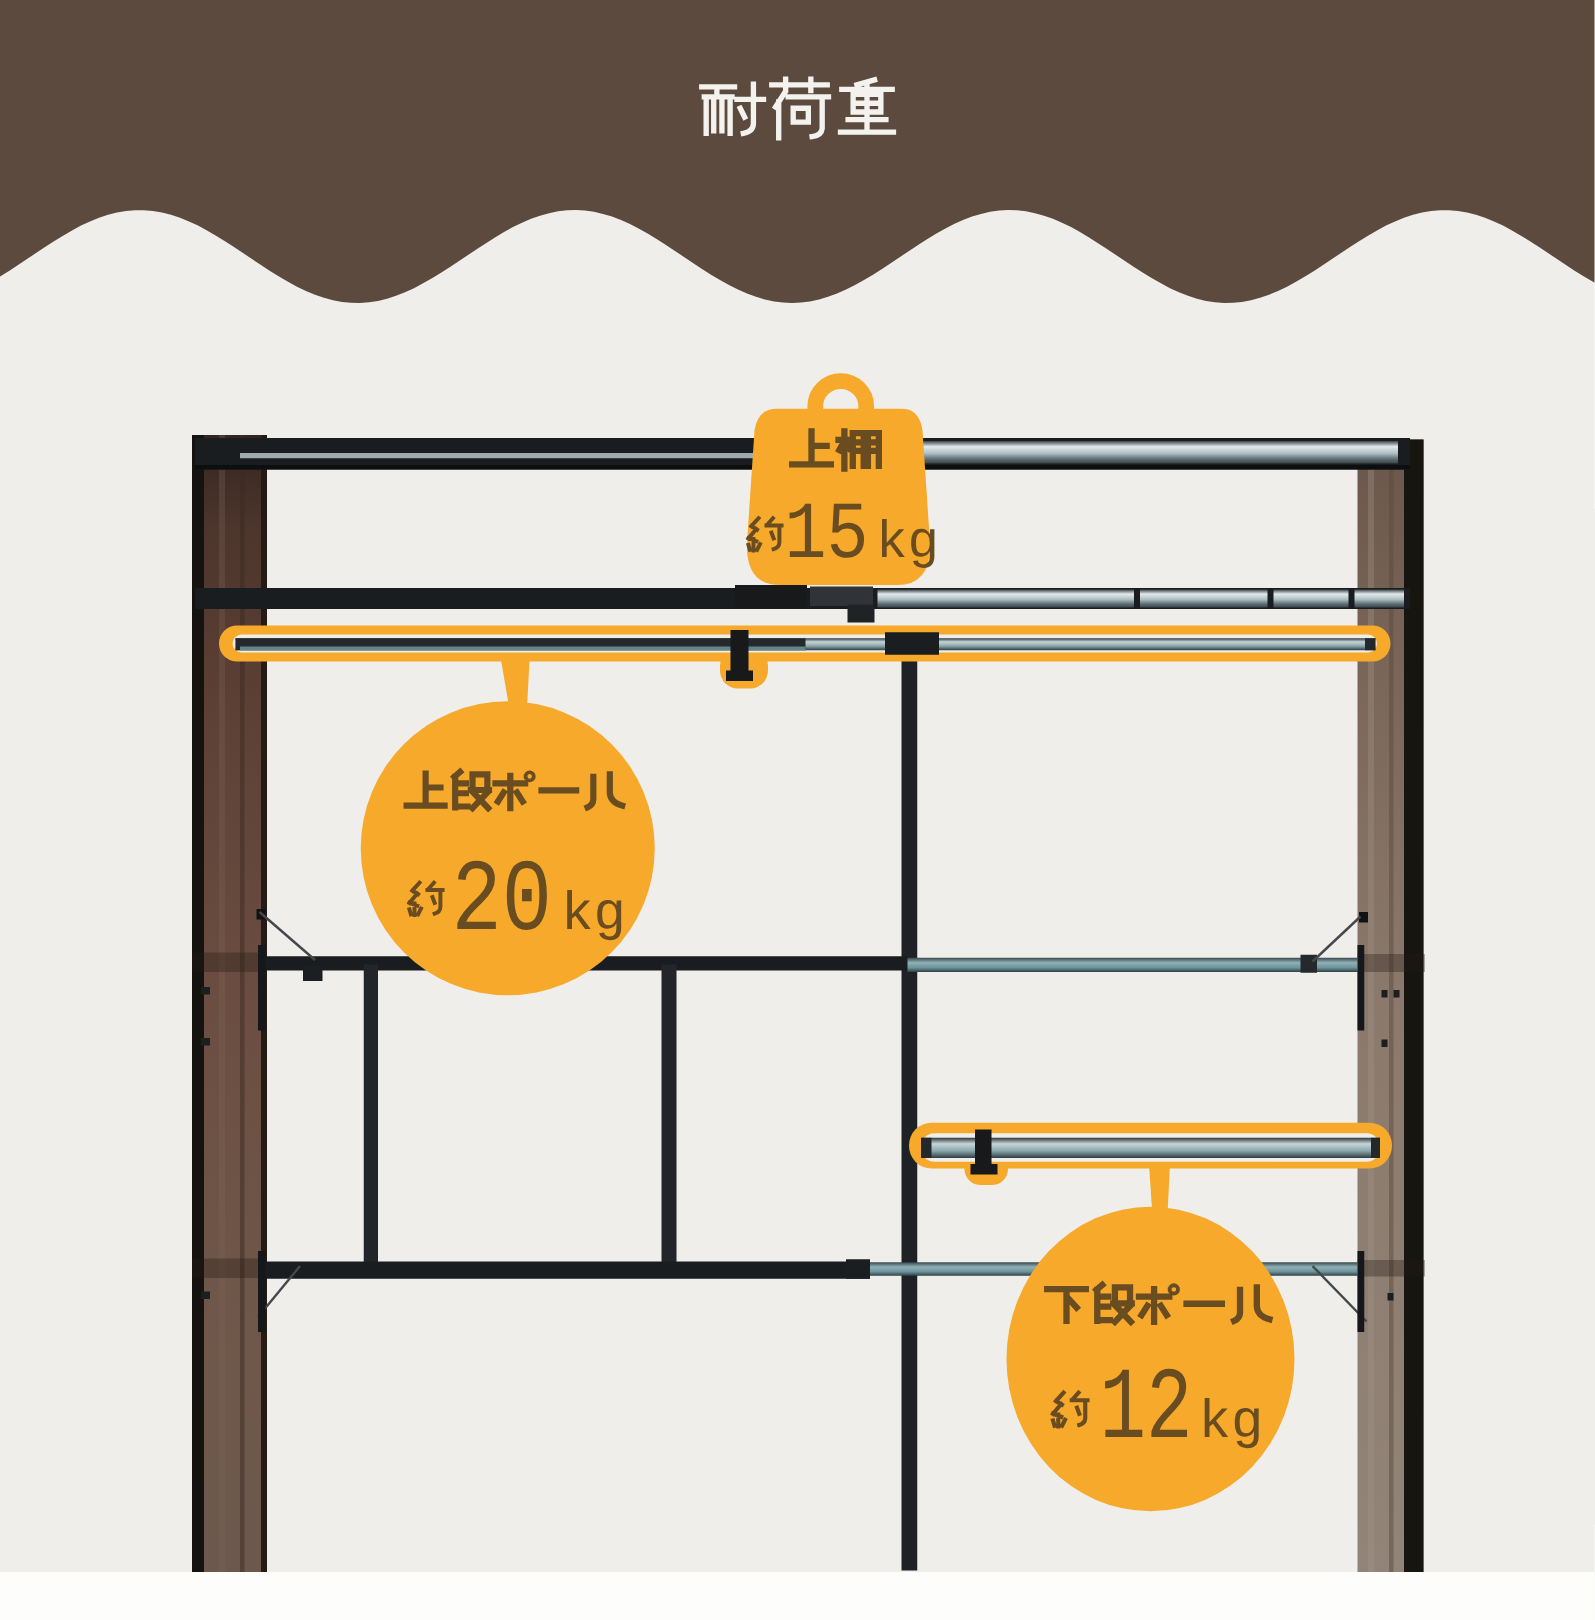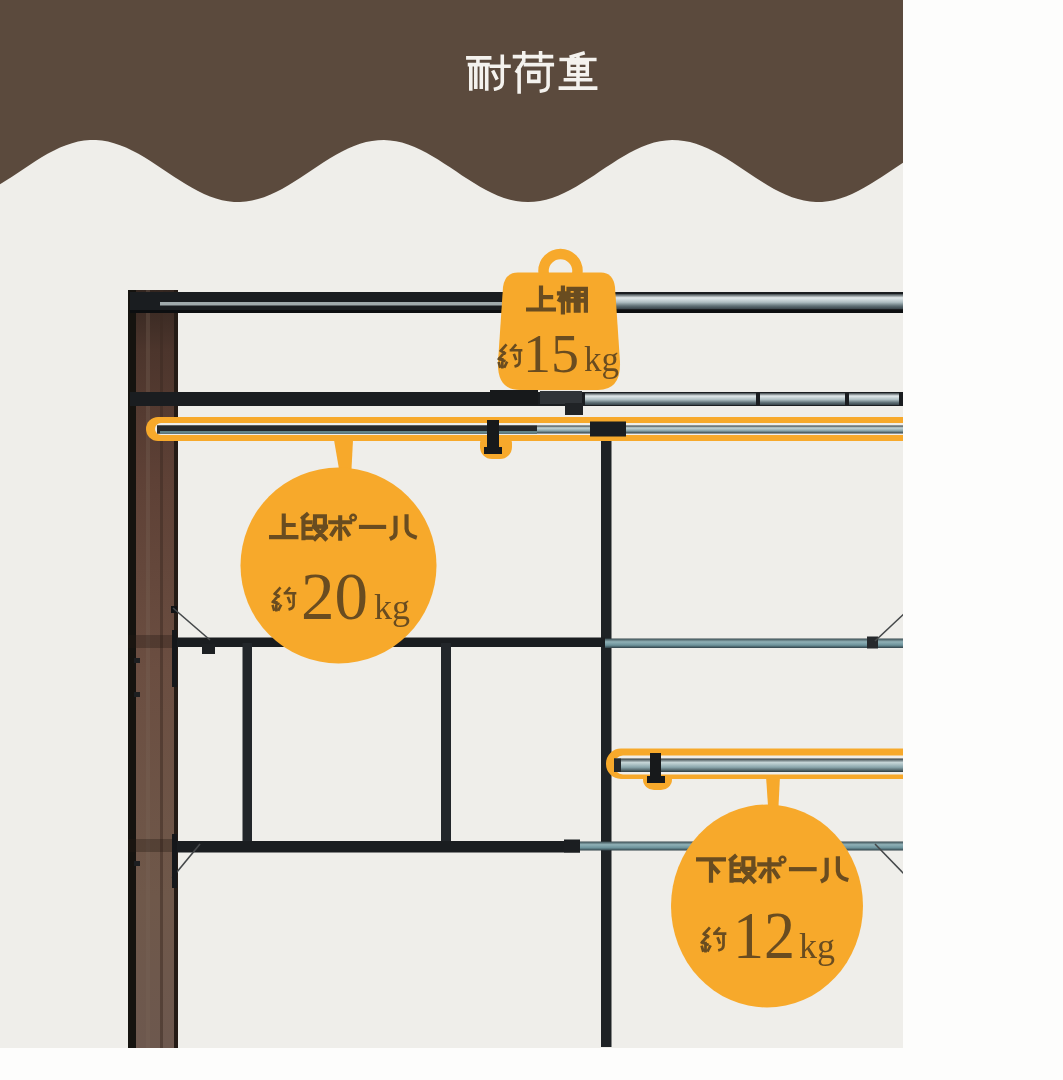--- a/index.html
+++ b/index.html
@@ -1,14 +1,14 @@
 <!DOCTYPE html>
 <html><head><meta charset="utf-8"><title>rack</title><style>
 html,body{margin:0;padding:0;background:#fdfdfc}
-#stage{position:relative;width:903px;height:1080px;overflow:hidden;font-family:Liberation Serif, serif}
+#stage{position:relative;width:1063px;height:1080px;overflow:hidden;font-family:Liberation Mono, monospace}
 </style></head><body>
 <div id="stage">
 <svg width="1063" height="1080" viewBox="0 0 1063 1080" xmlns="http://www.w3.org/2000/svg">
 <defs>
 <g id="g_tai" fill="none" stroke-linecap="square" stroke-linejoin="miter">
           <path d="M2,14 H54 M26,14 V30 M6,30 H50 M9,30 V88 M47,30 V88 M21,30 V84 M34,30 V84
 M58,34 H100 M84,10 V72 Q84,85 68,88 M63,48 L70,62"></path>
         </g>
         <g id="g_ka_lotus" fill="none" stroke-linecap="square" stroke-linejoin="miter">
           <path d="M6,11 H94 M28,2 V20 M68,2 V20 M26,24 L12,46 M17,38 V95 M32,30 H96 M40,48 H64 V70 H40 Z M86,30 V80 Q85,91 70,93"></path>

